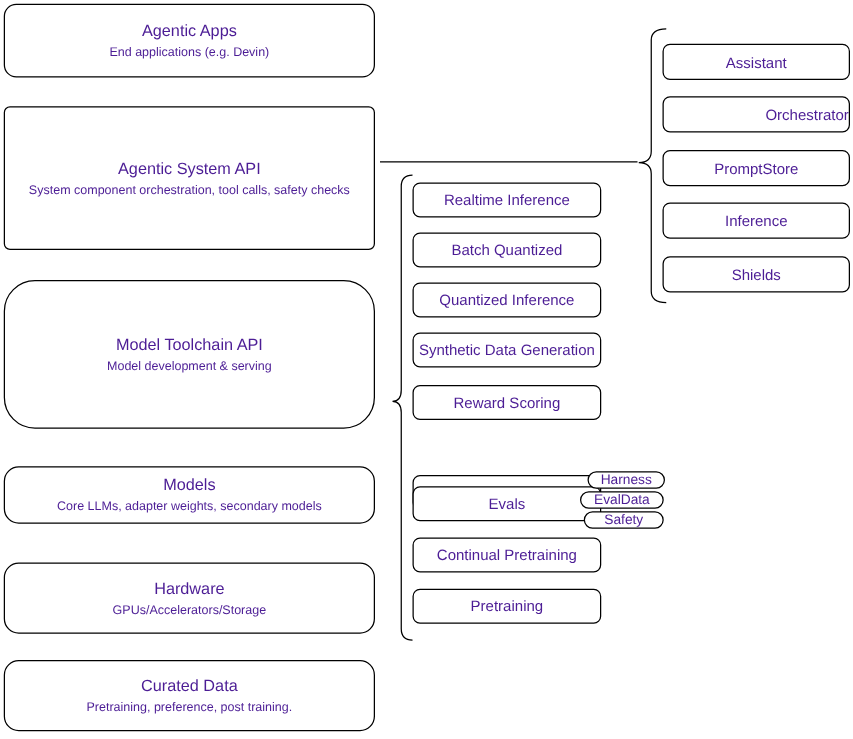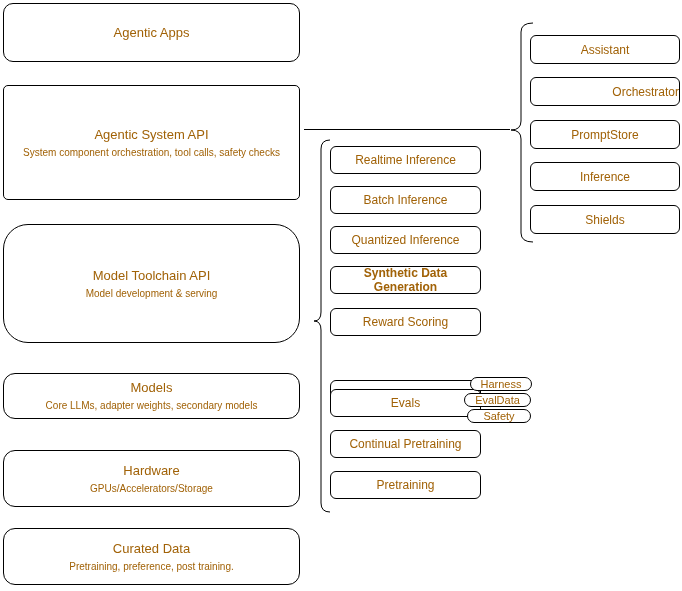--- a/index.html
+++ b/index.html
@@ -2,21 +2,21 @@
 <html><head>
 <meta charset="utf-8">
 <style>
   html, body { margin: 0; padding: 0; background: #ffffff; }
   .canvas {
     position: relative;
     width: 682px;
     height: 591px;
     background: #ffffff;
     font-family: "Liberation Sans", sans-serif;
-    color: #a16207;
+    color: #4c1d95;
     overflow: hidden;
   }
   .lbox {
     position: absolute;
     left: 3px;
     width: 297px;
     box-sizing: border-box;
     border: 1px solid #000000;
     background: #ffffff;
     display: flex;
@@ -60,20 +60,21 @@
     border-top: 1px solid #000000;
   }
 </style>
 </head>
 <body>
 
 <div class="canvas">
 
   <div class="lbox" style="top:3px; height:59px; border-radius:10px;">
     <div class="title">Agentic Apps</div>
+    <div class="subtitle">End applications (e.g. Devin)</div>
   </div>
 
   <div class="lbox" style="top:85px; height:115px; border-radius:5px;">
     <div class="title">Agentic System API</div>
     <div class="subtitle">System component orchestration, tool calls, safety checks</div>
   </div>
 
   <div class="lbox" style="top:224px; height:119px; border-radius:25px;">
     <div class="title">Model Toolchain API</div>
     <div class="subtitle">Model development &amp; serving</div>
@@ -97,26 +98,26 @@
   <div class="connector" style="left:304px; top:129px; width:206px;"></div>
 
   <svg class="brace" style="left:300px; top:134px;" width="36" height="384" viewBox="0 0 36 384">
     <path d="M30,6 Q21,6 21,15 L21,178 Q21,187 14,187 Q21,187 21,196 L21,369 Q21,378 30,378" fill="none" stroke="#000000" stroke-width="1"></path>
   </svg>
 
   <div class="mbox" style="top:146px;">
       <span>Realtime Inference</span>
     </div>
   <div class="mbox" style="top:186px;">
-      <span>Batch Inference</span>
+      <span>Batch Quantized</span>
     </div>
   <div class="mbox" style="top:226px;">
       <span>Quantized Inference</span>
     </div>
-  <div class="mbox" style="top:266px;font-weight:bold;">
+  <div class="mbox" style="top:266px;">
       <span>Synthetic Data Generation</span>
     </div>
   <div class="mbox" style="top:308px;">
       <span>Reward Scoring</span>
     </div>
   <div class="mbox" style="top:348px;margin-top:32px;">
       <span>Post Training</span>
     </div>
   <div class="mbox" style="top:389px;">
       <span>Evals</span>

